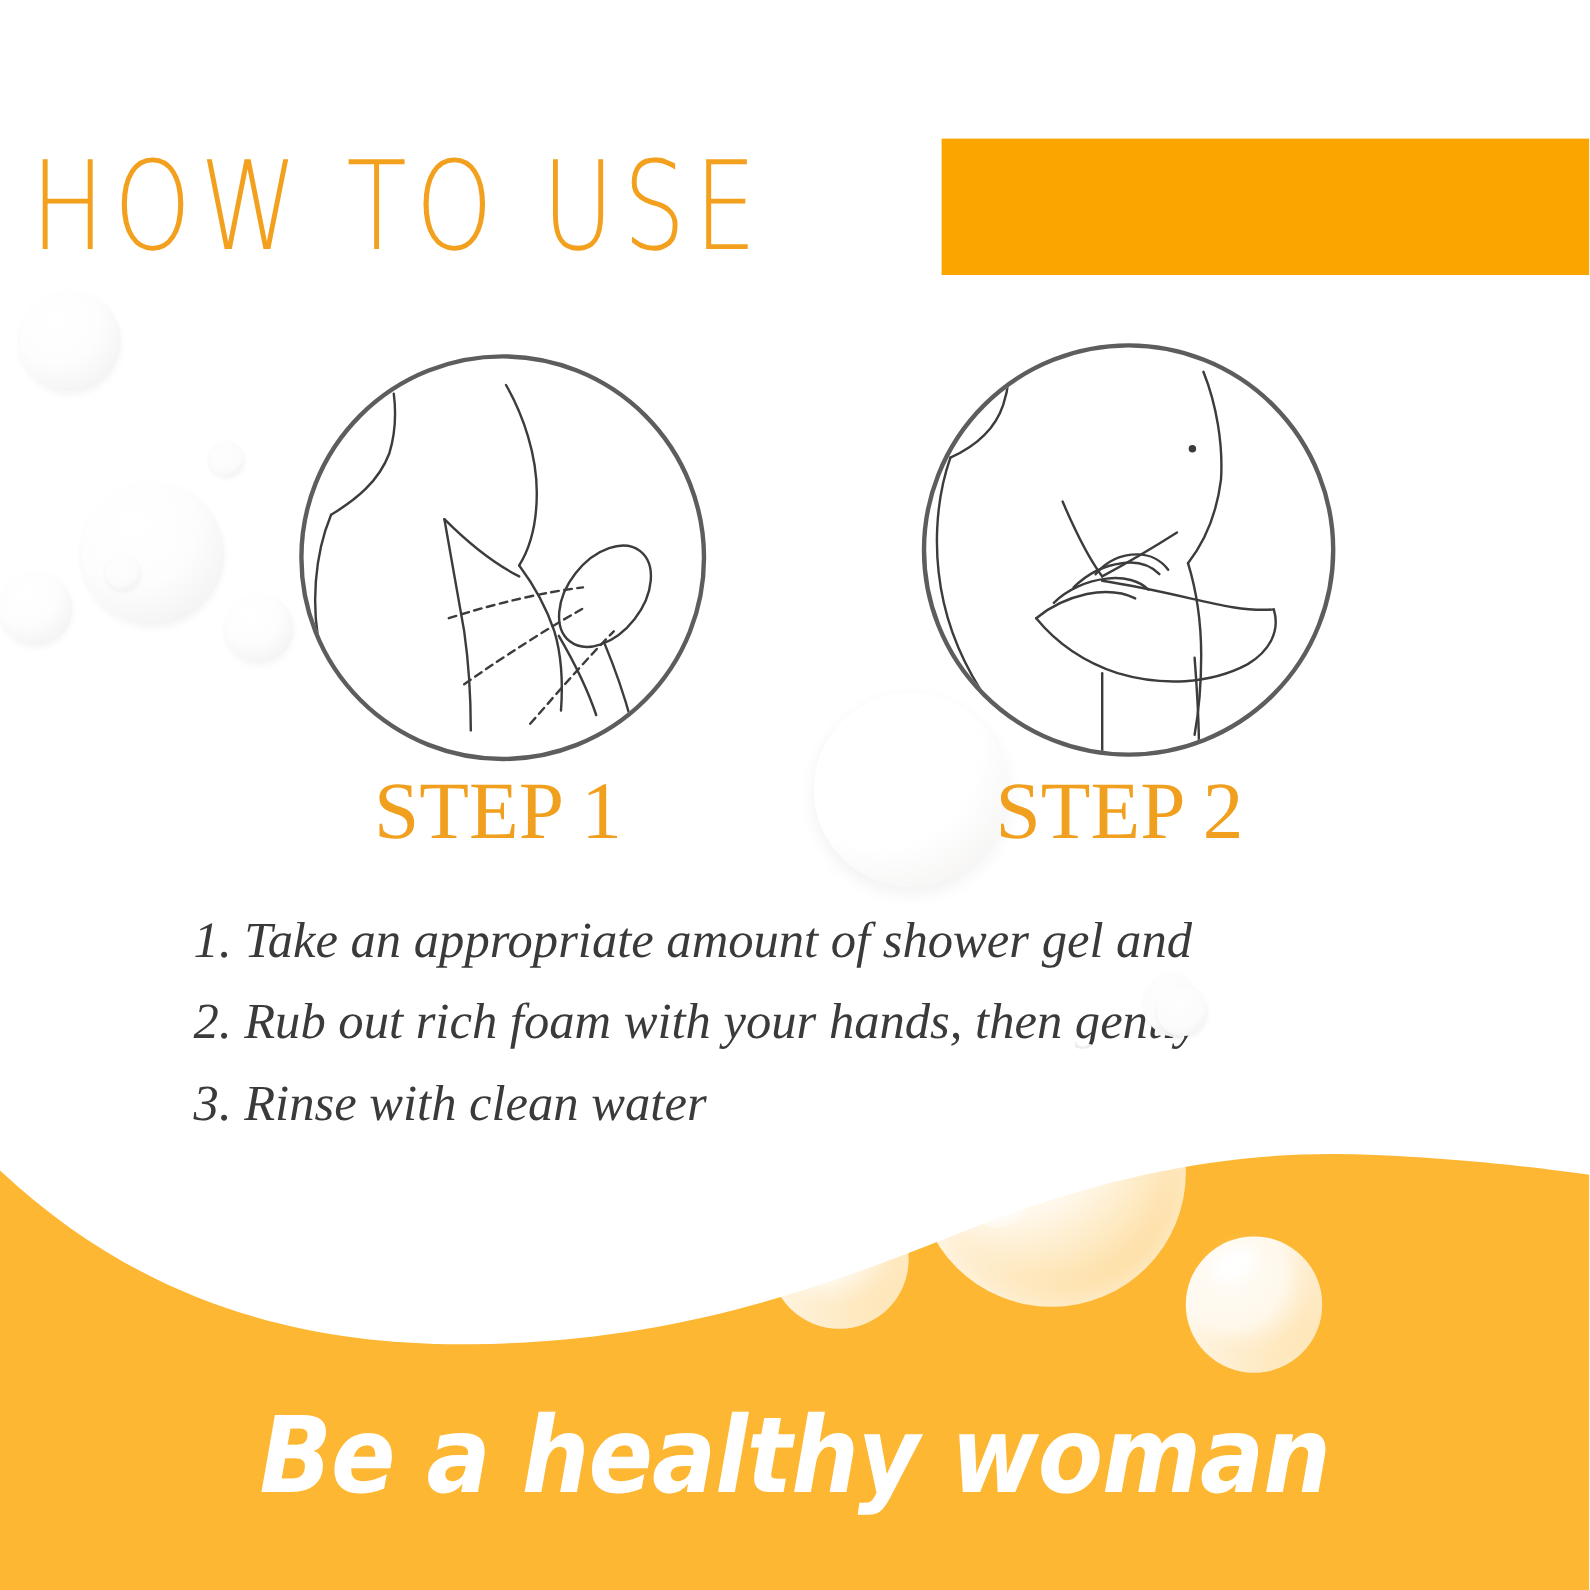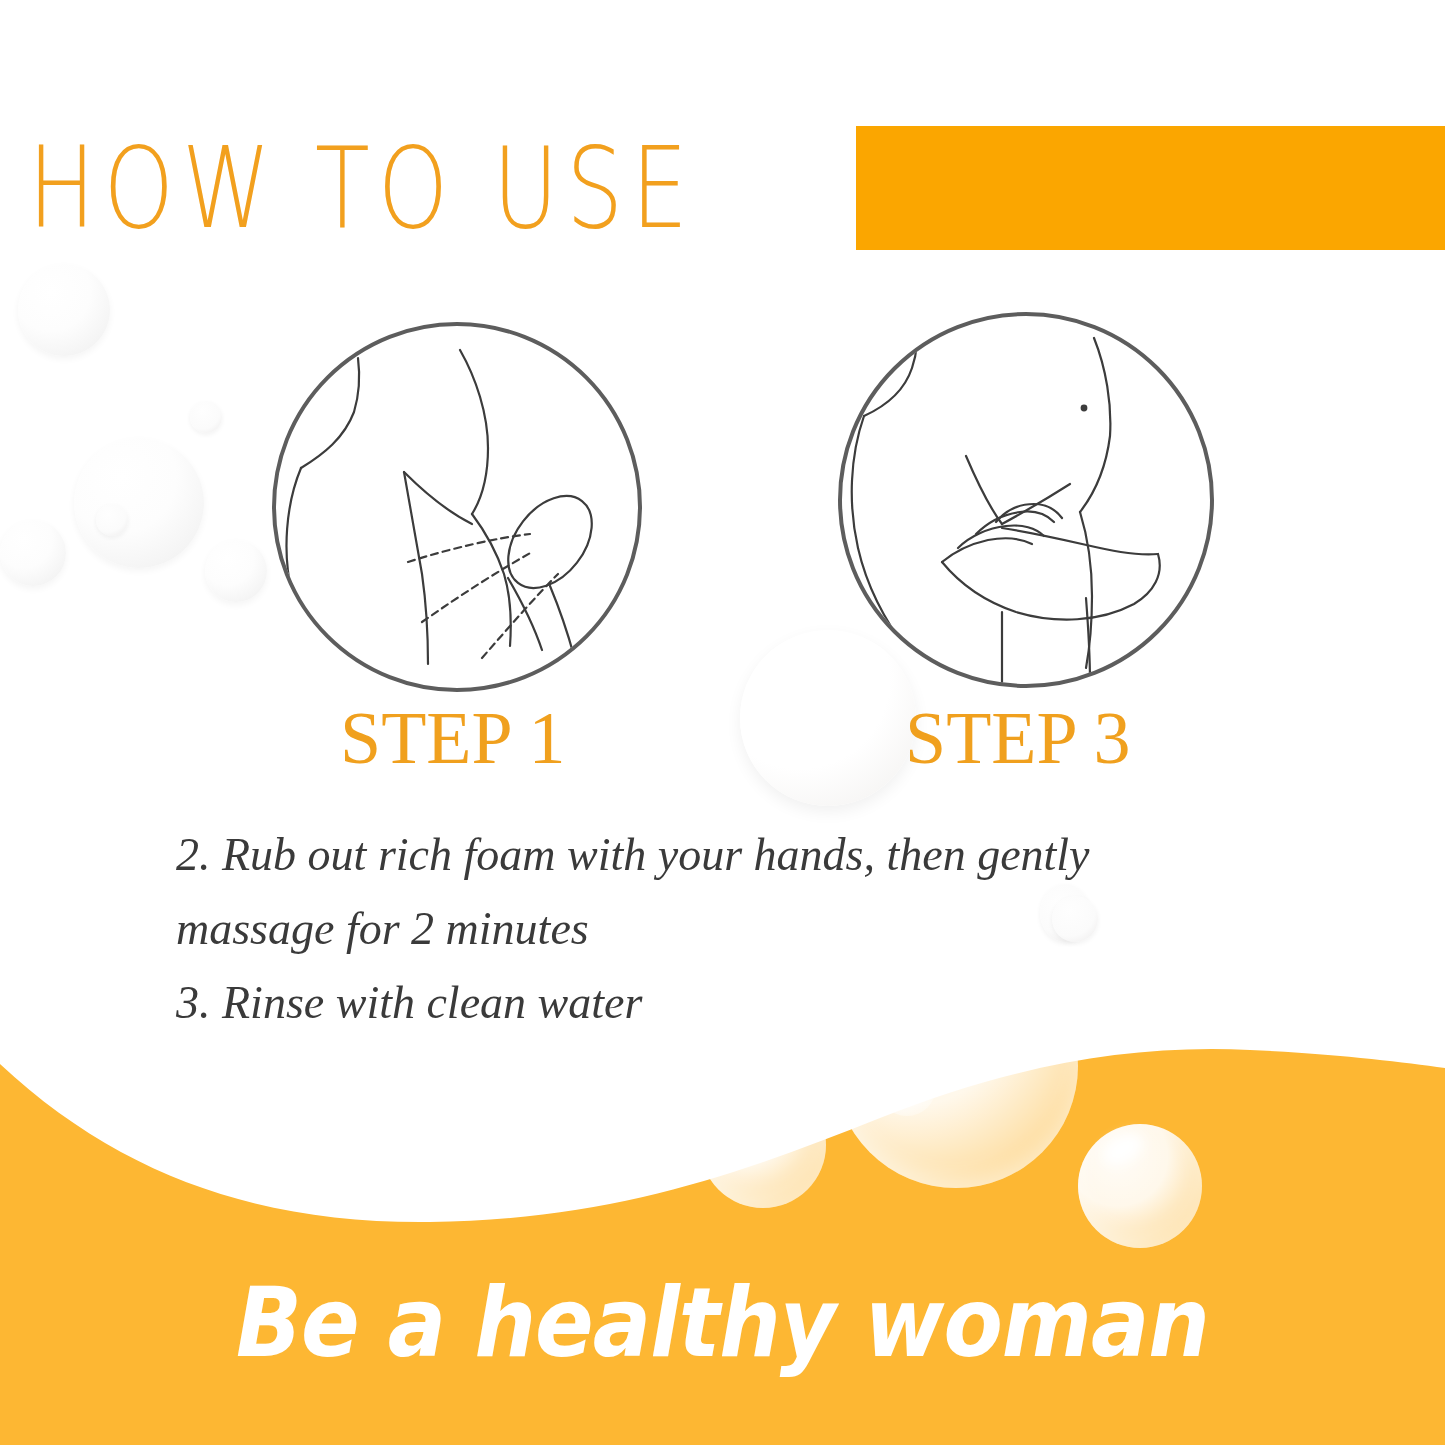--- a/index.html
+++ b/index.html
@@ -223,25 +223,25 @@
         <path d="M 154 206 C 164 194 178 188 192 188 C 204 188 214 194 220 202"></path>
 
         <path d="M 160 296 C 160 320 160 344 160 366"></path>
         <path d="M 244 282 C 246 308 248 338 248 366"></path>
       </g>
     </svg>
   </div>
 
   <div class="bubble bubble-solid" style="left:740px; top:584px; width:176px; height:176px;"></div>
 
-  <div class="step-label" style="left:905px; top:655px;">STEP 3</div>
+  <div class="step-label" style="left:905px; top:655px;">STEP 2</div>
 
   <div class="instructions">
+    <div>1. Take an appropriate amount of shower gel and</div>
     <div>2. Rub out rich foam with your hands, then gently</div>
-    <div>massage for 2 minutes</div>
     <div>3. Rinse with clean water</div>
   </div>
 
   <div class="bubble bubble-pale-ring" style="left:1040px; top:838px; width:50px; height:58px;"></div>
 
   <svg class="wave" viewBox="0 0 1445 485" preserveAspectRatio="none">
     <path d="M 0 58 C 120 170 260 218 430 216 C 610 214 740 168 880 112
              C 1010 60 1130 38 1250 44 C 1340 48 1400 56 1445 62
              L 1445 485 L 0 485 Z" fill="#FDB733"></path>
   </svg>

